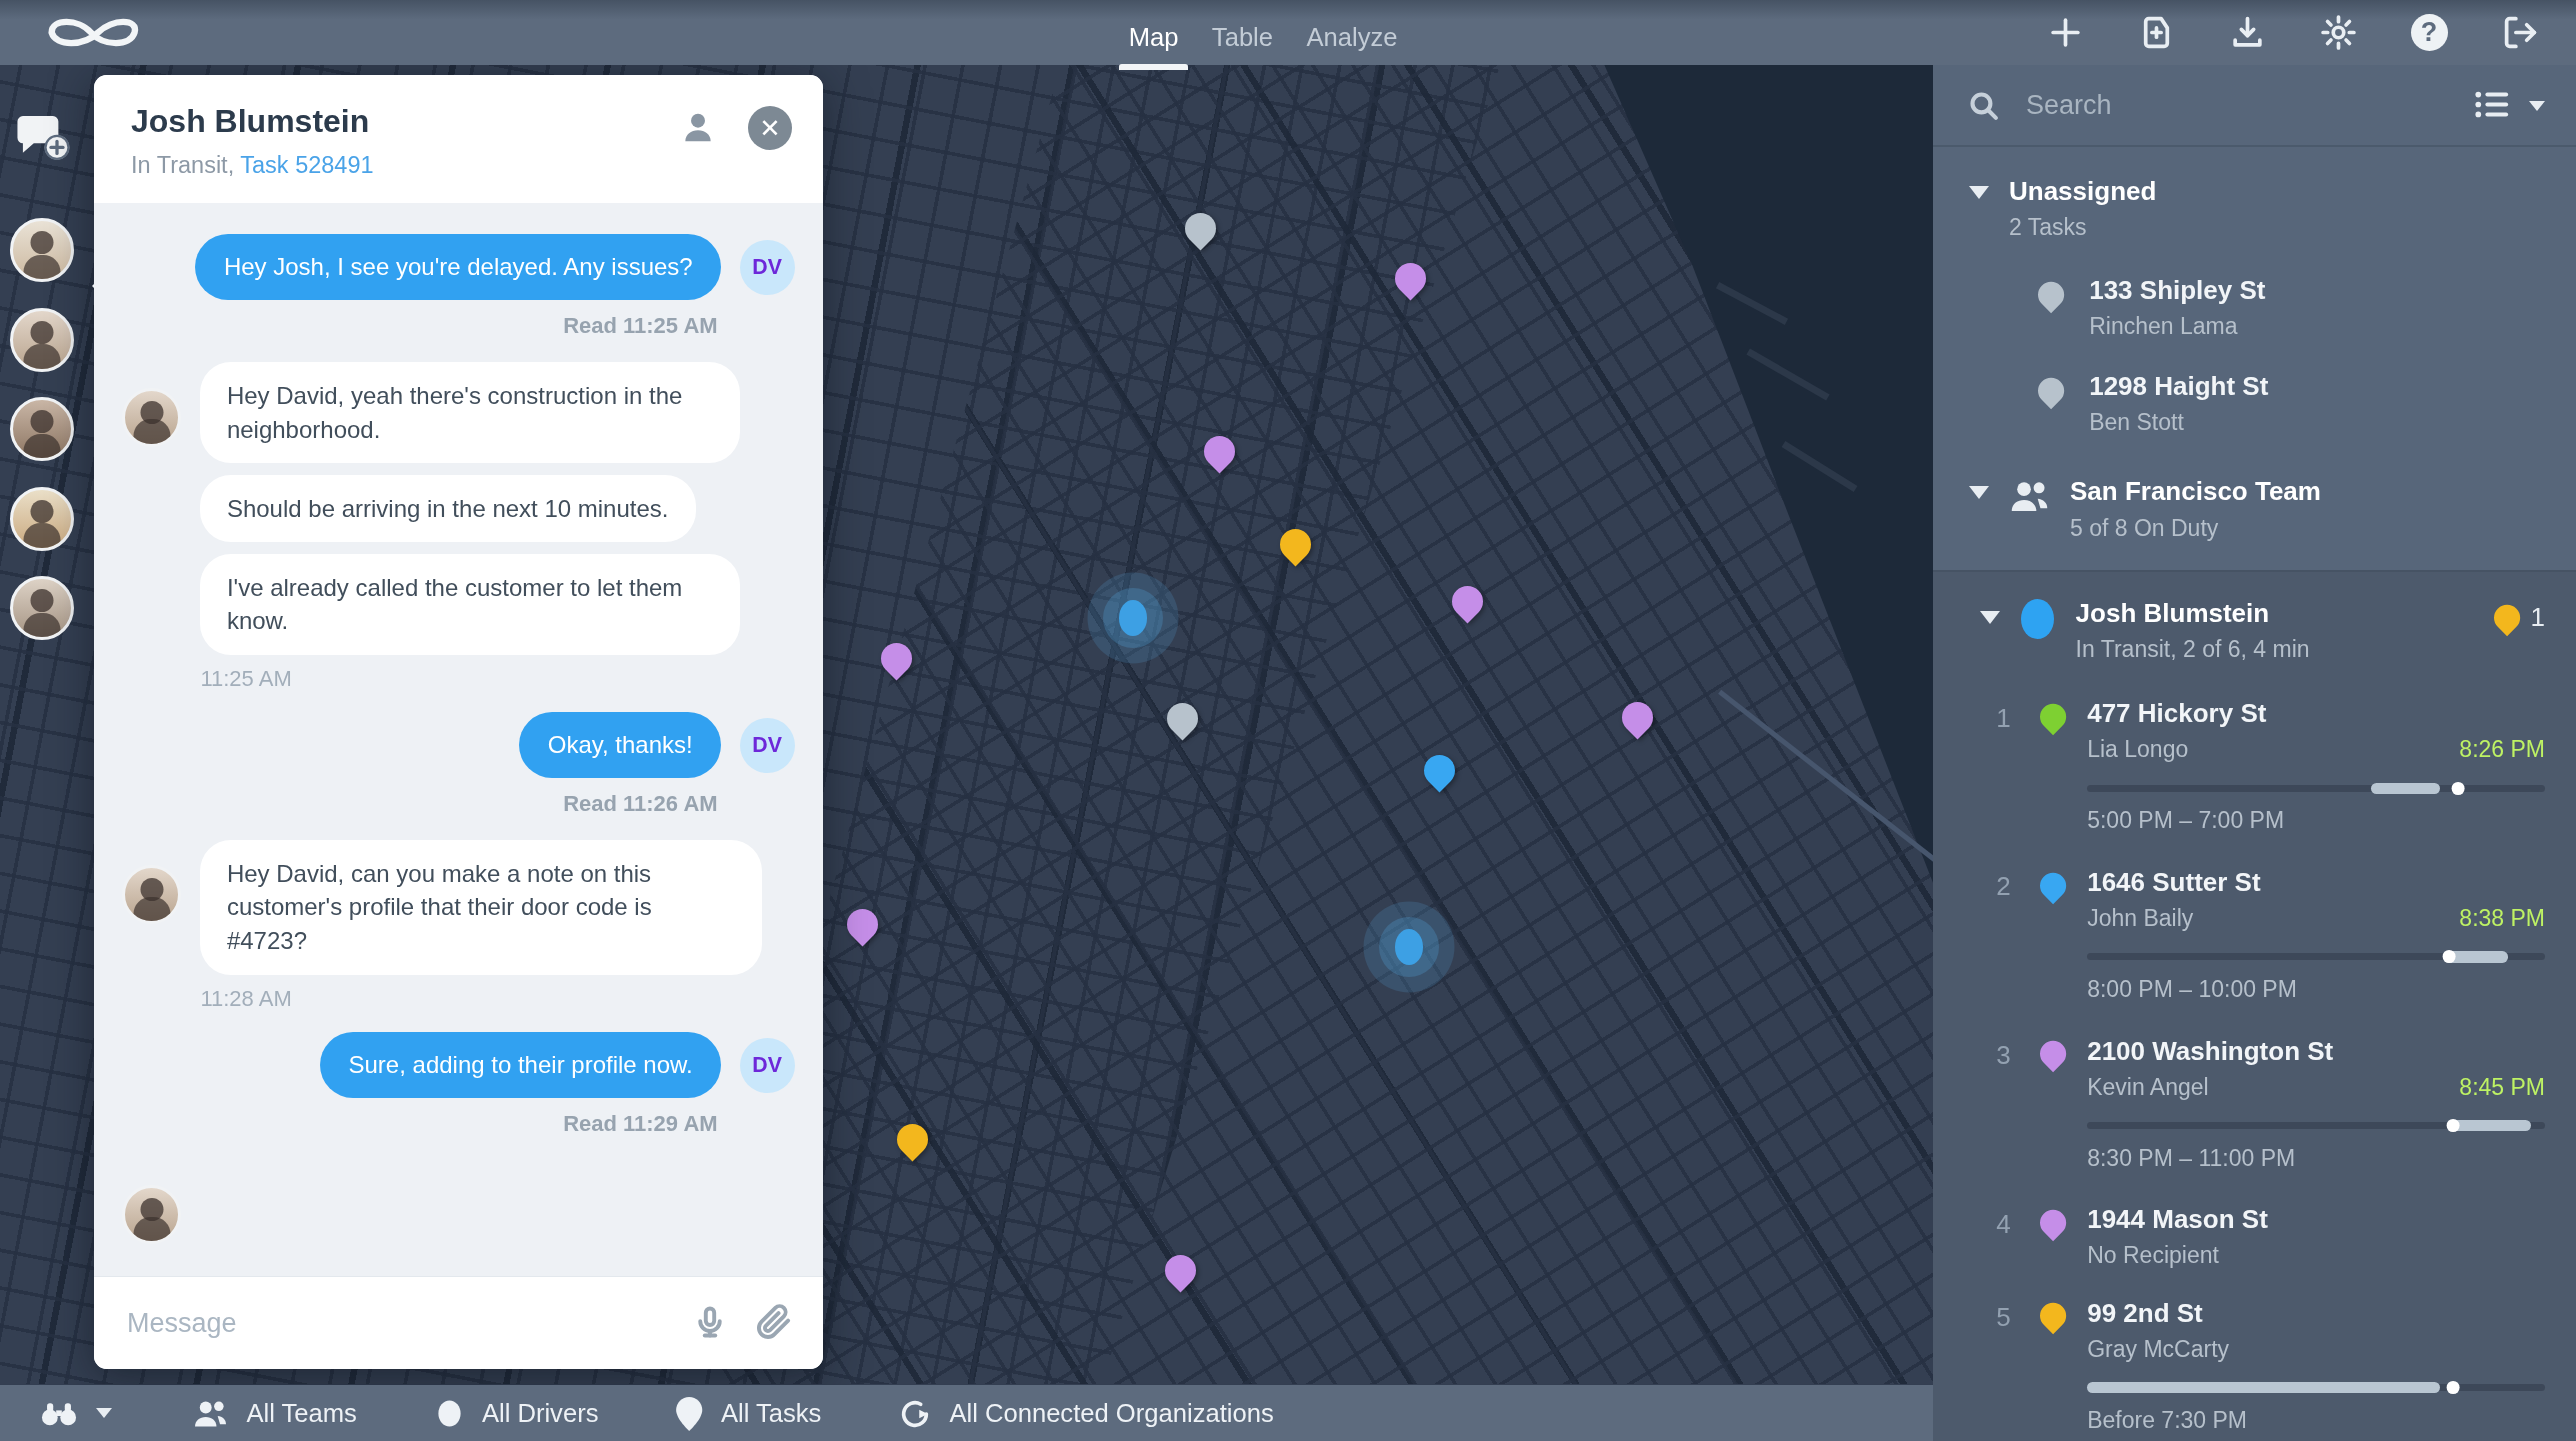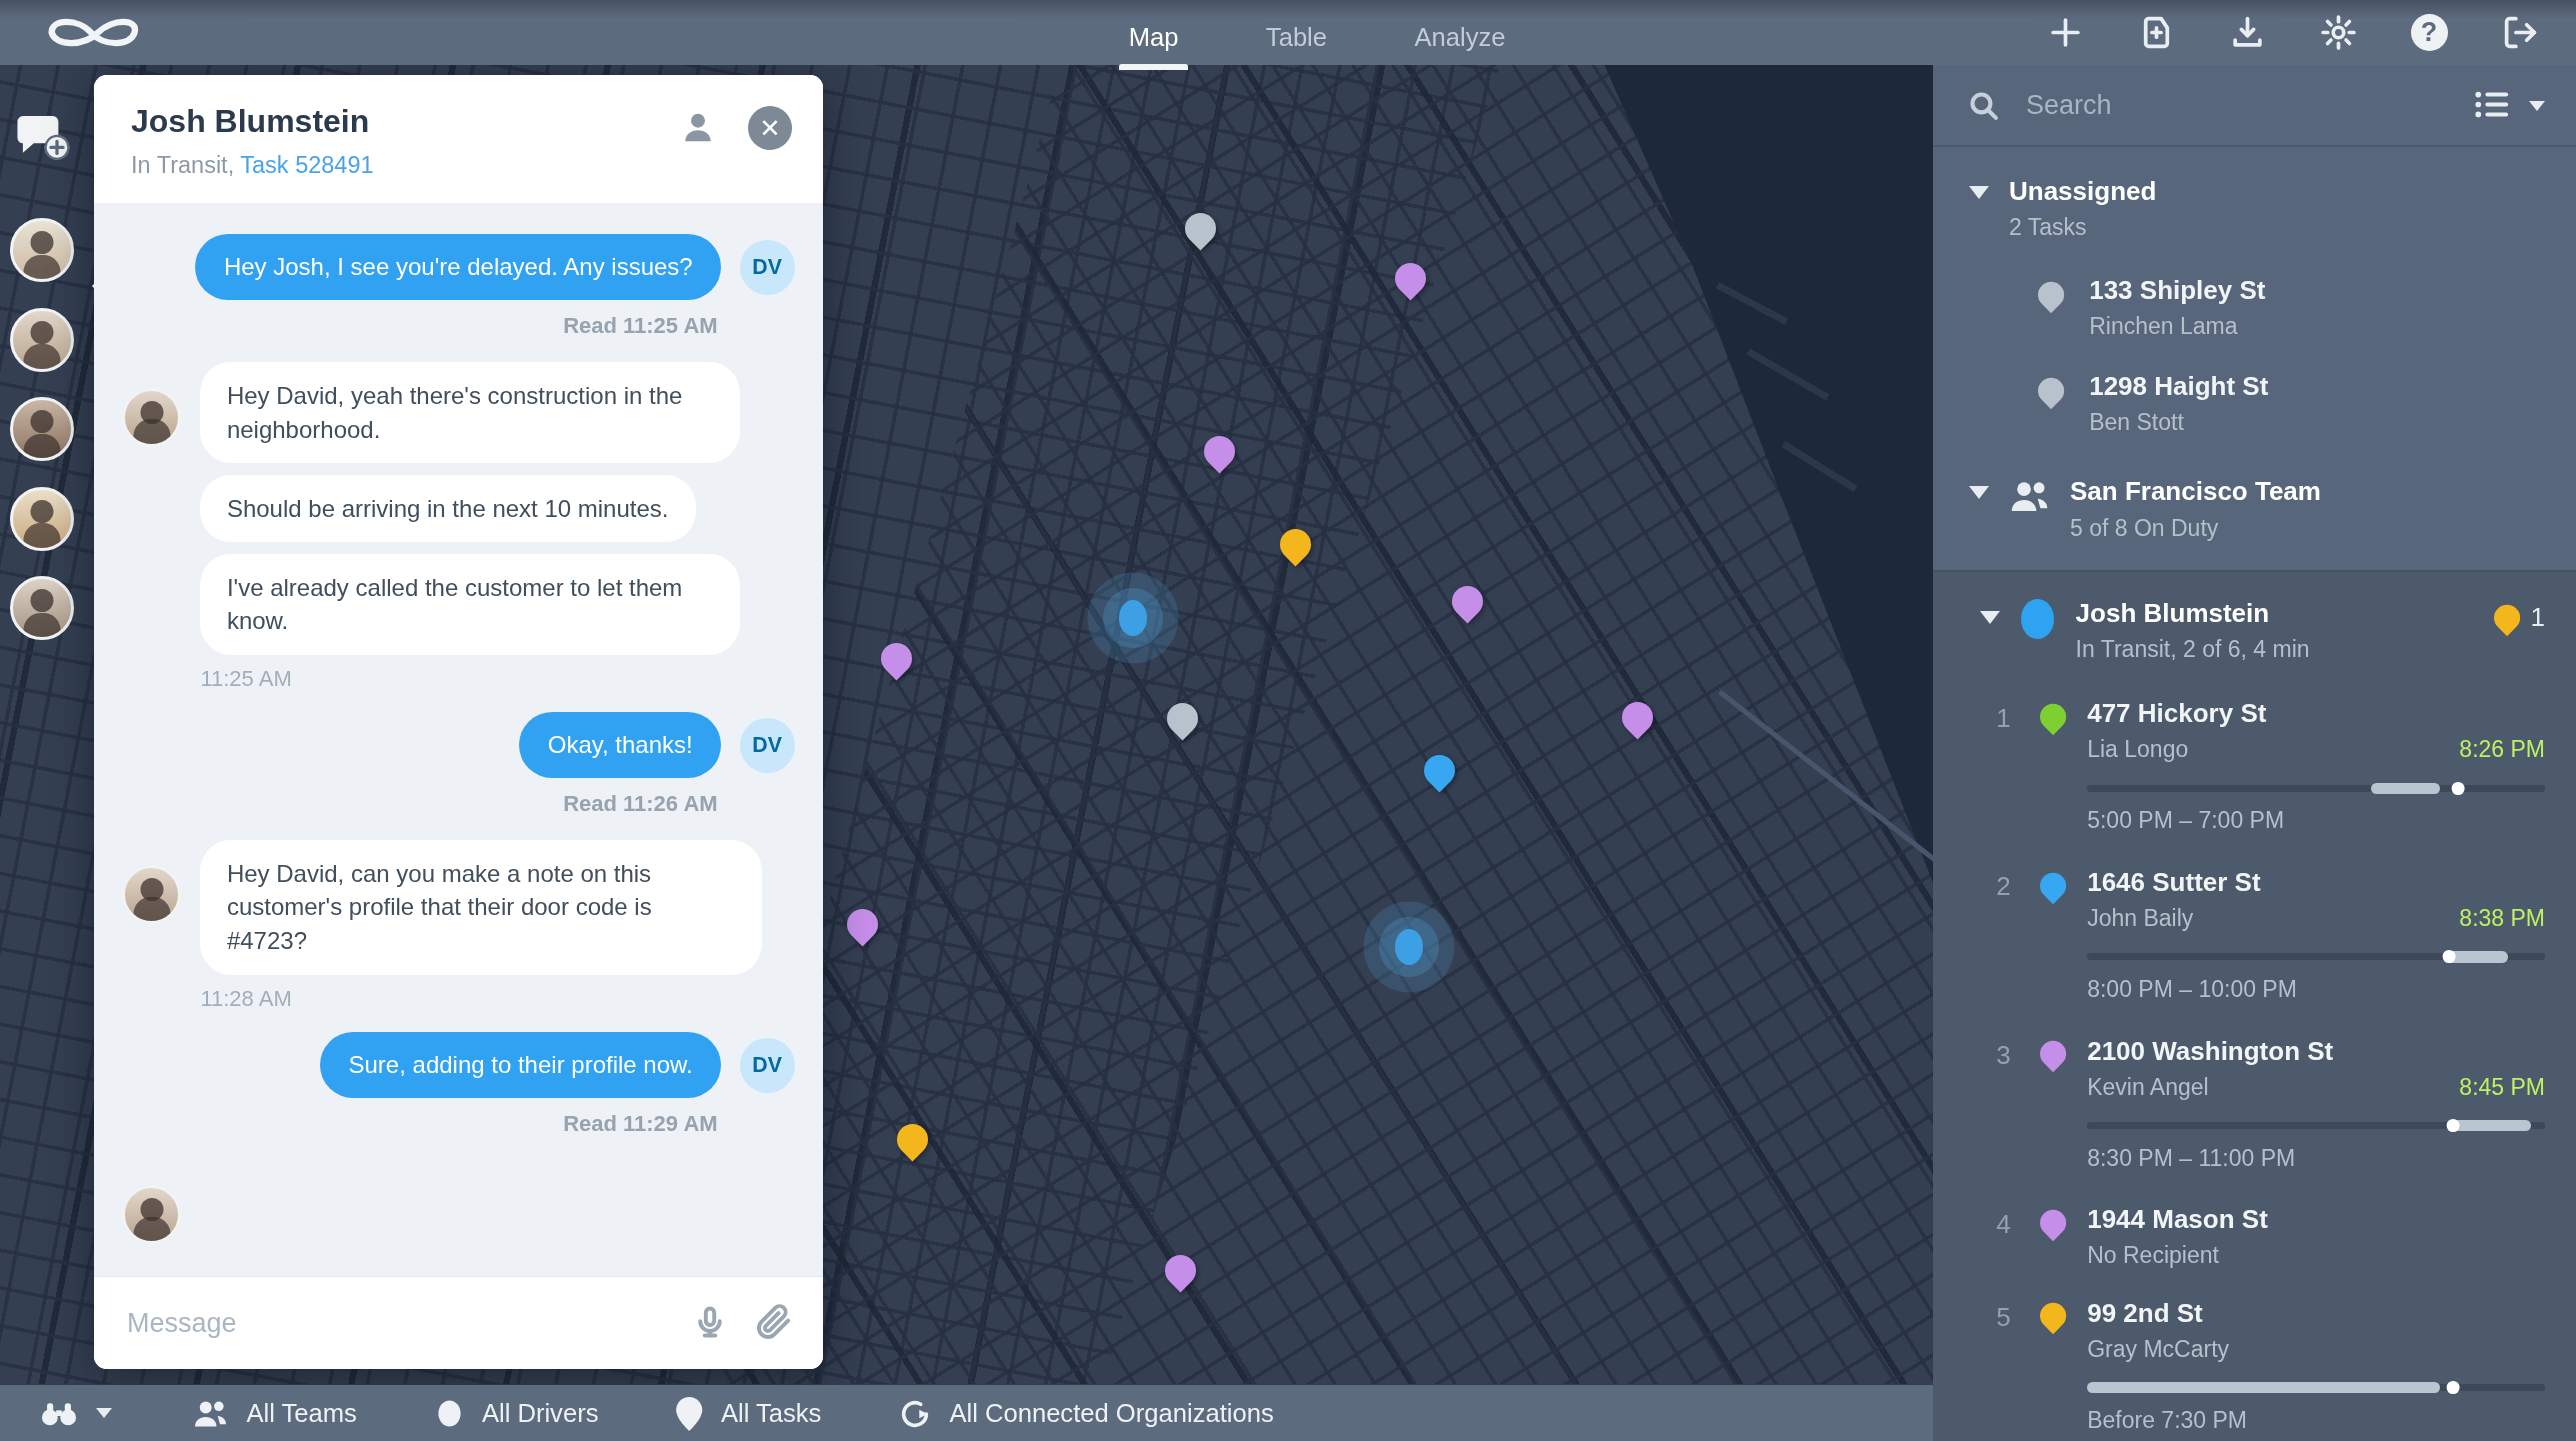--- a/index.html
+++ b/index.html
@@ -9,21 +9,21 @@
     background:#333e51;color:#fff;
     -webkit-font-smoothing:antialiased;
   }
   .abs{position:absolute;}
 
   
   #topbar{left:0;top:0;width:2576px;height:65px;
     background:linear-gradient(180deg,#465364 0%,#5d6b7e 30%,#5d6b7e 100%);
     z-index:40;}
   #logo{left:41px;top:10px;width:107px;height:45px;}
-  #tabs{left:1123px;top:0;height:75px;display:flex;align-items:center;gap:76px;}
+  #tabs{left:1123px;top:0;height:75px;display:flex;align-items:center;gap:22px;}
   .tab{font-size:25.6px;color:#c3ccd6;height:65px;display:flex;align-items:center;position:relative;padding:0 5.7px;cursor:pointer;}
   .tab.active{color:#ffffff;}
   .tab.active::after{content:'';position:absolute;left:-4.3px;right:-4.3px;bottom:0;height:5.7px;background:#f2f5f7;border-radius:2.8px 2.8px 0 0;}
   #top-icons{right:36px;top:0;height:65px;display:flex;align-items:center;gap:51px;color:#e9eef3;}
   .ticon{width:40px;height:40px;display:flex;align-items:center;justify-content:center;cursor:pointer;}
   .ticon svg{width:37px;height:37px;stroke:#e9eef3;stroke-width:2.4;fill:none;stroke-linecap:round;stroke-linejoin:round;}
   .help-circle{width:37px;height:37px;border-radius:50%;background:#eef2f5;color:#5d6b7e;
     display:flex;align-items:center;justify-content:center;font-size:27px;font-weight:bold;}
 
   
@@ -78,21 +78,21 @@
   #chat-title{font-size:32px;font-weight:bold;color:#2c3b4c;}
   #chat-sub{margin-top:11.4px;font-size:23.5px;color:#8d99a6;}
   #chat-sub a{color:#4aa3e8;text-decoration:none;}
   #chat-head-icons{position:absolute;right:31px;top:31px;display:flex;gap:31px;align-items:center;}
   .hicon svg{width:38px;height:38px;fill:#8a96a3;}
   .close-circle{width:44px;height:44px;border-radius:50%;background:#7d8994;color:#fff;
     display:flex;align-items:center;justify-content:center;font-size:25.6px;font-weight:bold;cursor:pointer;}
   #chat-msgs{flex:1;overflow:hidden;padding:25.6px 28.4px 0 28.4px;display:flex;flex-direction:column;}
   .row-out{display:flex;justify-content:flex-end;align-items:center;gap:18.5px;margin-top:5.7px;}
   .bub-out{background:#31a1f1;color:#fff;font-size:24px;padding:17px 28.4px;border-radius:34px;max-width:512px;line-height:1.35;}
-  .dv{width:55px;height:55px;border-radius:50%;background:#c9e7fb;color:#0369a1;font-weight:bold;
+  .dv{width:55px;height:55px;border-radius:50%;background:#c9e7fb;color:#6d28d9;font-weight:bold;
     font-size:21.3px;display:flex;align-items:center;justify-content:center;flex:0 0 auto;}
   .meta-out{text-align:right;font-size:22px;color:#97a3af;margin:12.8px 77px 15.6px 0;font-weight:bold;}
   .row-in{display:flex;gap:18.5px;margin-top:7.1px;}
   .in-col{display:flex;flex-direction:column;gap:11.4px;max-width:540px;}
   .bub-in{background:#fff;color:#414e5b;font-size:24px;padding:17px 27px;border-radius:31px;line-height:1.4;align-self:flex-start;}
   .time-in{font-size:22px;color:#a2aeba;margin:11.4px 0 14.2px 78px;}
   
   .audio-bub{background:#fff;border-radius:38px;padding:17px 27px;display:flex;align-items:center;gap:18.5px;}
   .play-tri{width:0;height:0;border-left:24px solid #8a97a4;border-top:15px solid transparent;border-bottom:15px solid transparent;cursor:pointer;}
   .atime{font-size:23.5px;color:#4a5663;white-space:nowrap;}

